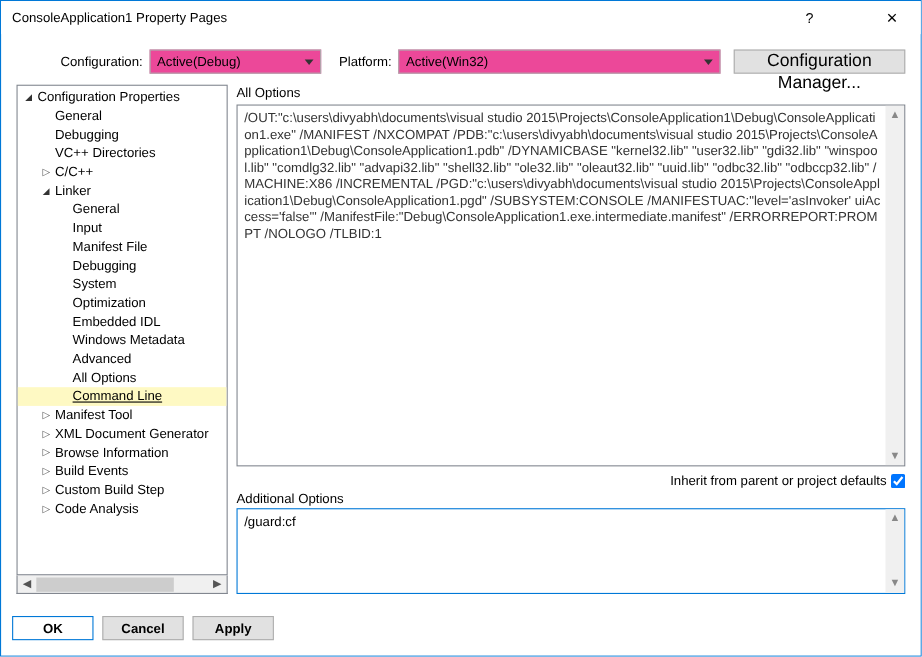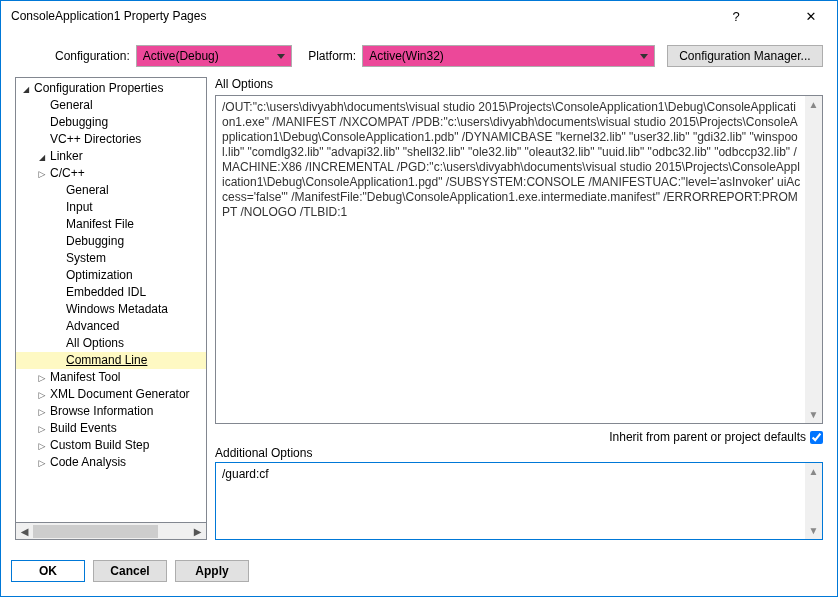--- a/index.html
+++ b/index.html
@@ -8,21 +8,21 @@
 .titlebar { height: 30px; display: flex; align-items: center; padding: 0 4px 0 10px; background: #fff; gap: 35px; }
 .titlebar .title { flex: 1; font-size: 12px; }
 .titlebar .btn { width: 44px; height: 28px; display: flex; align-items: center; justify-content: center; font-size: 13px; cursor: default; }
 .titlebar .btn.help { width: 36px; font-size: 13px; }
 .toprow { display: flex; align-items: center; gap: 6px; padding: 14px 14px 10px 14px; }
 .toprow .lbl { font-size: 12px; margin-left: 40px; }
 .combo { position: relative; height: 22px; border: 1px solid #adadad; background: #ec4899; display: flex; align-items: center; padding: 0 20px 0 6px; font-size: 12px; }
 .combo::after { content: ""; position: absolute; right: 6px; top: 8px; border-left: 4px solid transparent; border-right: 4px solid transparent; border-top: 5px solid #333; }
 .combo.config { width: 160px; }
 .combo.platform { width: 300px; }
-.btn-cm { height: 22px; padding: 0 10px; border: 1px solid #adadad; background: #e1e1e1; font-size: 12px; width: 160px; text-align: center; line-height: 20px; }
+.btn-cm { height: 22px; padding: 0 10px; border: 1px solid #adadad; background: #e1e1e1; font-size: 16px; width: 160px; text-align: center; line-height: 20px; }
 .body { flex: 1; display: flex; padding: 0 14px 10px 14px; gap: 8px; min-height: 0; }
 .treewrap { width: 192px; display: flex; flex-direction: column; border-radius: 20px; }
 .tree { flex: 1; border: 1px solid #828790; overflow: hidden; padding-top: 2px; background: #fff; position: relative; }
 .tree .row { height: 17px; line-height: 17px; white-space: nowrap; padding-left: 4px; font-size: 12px; display: flex; align-items: center; }
 .tree .row.selected { background: #fef9c3; text-decoration: underline; }
 .tree .label { padding-left: 2px; }
 .tw { display: inline-block; width: 12px; text-align: center; font-size: 10px; color: #333; }
 .tw.open::before { content: "◢"; font-size: 8px; }
 .tw.closed::before { content: "▷"; font-size: 9px; color: #555; }
 .tw.none::before { content: ""; }
@@ -81,26 +81,26 @@
           </div>
           <div class="row ind1">
             <span class="tw none"></span>
             <span class="label">Debugging</span>
           </div>
           <div class="row ind1">
             <span class="tw none"></span>
             <span class="label">VC++ Directories</span>
           </div>
           <div class="row ind1">
+            <span class="tw closed"></span>
+            <span class="label">C/C++</span>
+          </div>
+          <div class="row ind1">
             <span class="tw open"></span>
             <span class="label">Linker</span>
-          </div>
-          <div class="row ind1">
-            <span class="tw closed"></span>
-            <span class="label">C/C++</span>
           </div>
           <div class="row ind2">
             <span class="tw none"></span>
             <span class="label">General</span>
           </div>
           <div class="row ind2">
             <span class="tw none"></span>
             <span class="label">Input</span>
           </div>
           <div class="row ind2">

